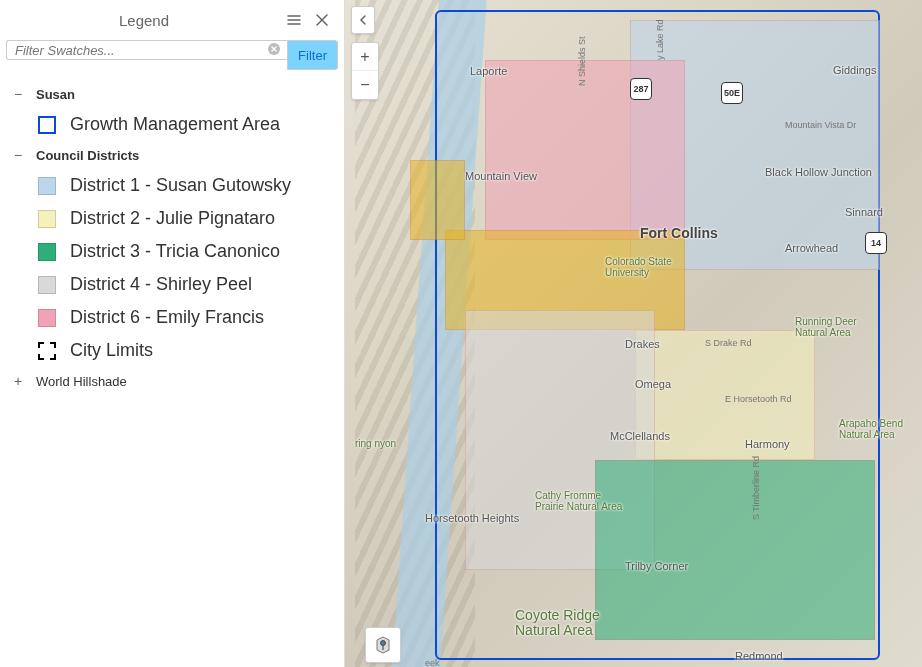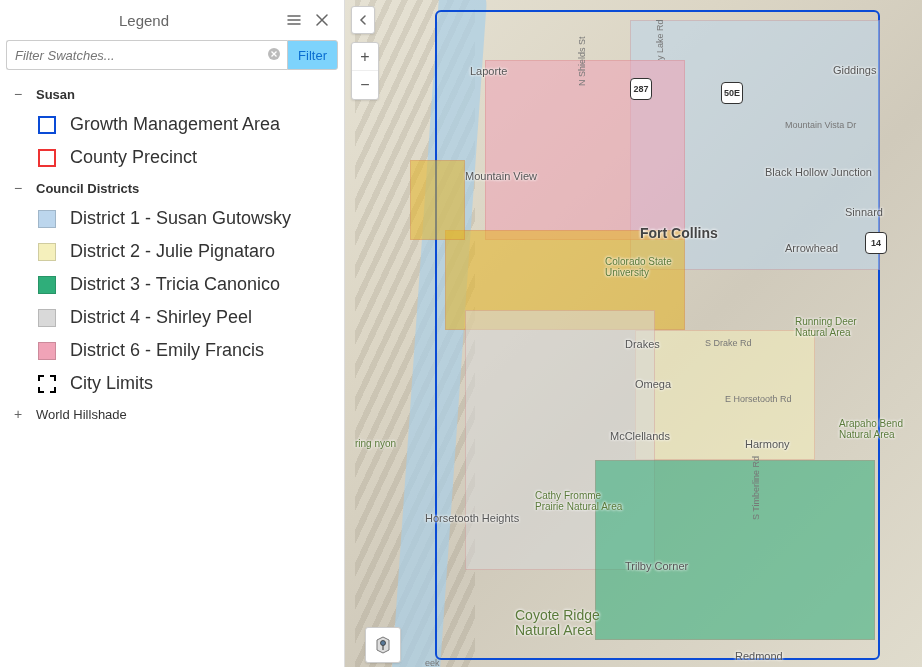--- a/index.html
+++ b/index.html
@@ -53,21 +53,21 @@
     gap: 0;
   }
   .filter-input-wrap {
     flex: 1;
     position: relative;
     border: 1px solid #ccc;
     border-right: none;
     border-radius: 3px 0 0 3px;
     display: flex;
     align-items: center;
-    height: 30px;
+    height: 20px;
     padding: 0 28px 0 8px;
     justify-content: flex-end;
   }
   .filter-input {
     border: none;
     outline: none;
     width: 100%;
     font-style: italic;
     color: #888;
     font-size: 13px;
@@ -324,24 +324,20 @@
 
   <div class="legend-body">
 
     <div class="group-row">
       <span class="group-toggle">−</span>
       <span class="group-label">Susan</span>
     </div>
     <div class="item-row">
       <span class="swatch swatch-outline-blue"></span>
       <span class="item-label">Growth Management Area</span>
-    </div>
-    <div class="item-row">
-      <span class="swatch swatch-outline-red"></span>
-      <span class="item-label">County Precinct</span>
     </div>
 
     <div class="group-row">
       <span class="group-toggle">−</span>
       <span class="group-label">Council Districts</span>
     </div>
     <div class="item-row">
       <span class="swatch swatch-fill" style="background:#bcd6ed"></span>
       <span class="item-label">District 1 - Susan Gutowsky</span>
     </div>

